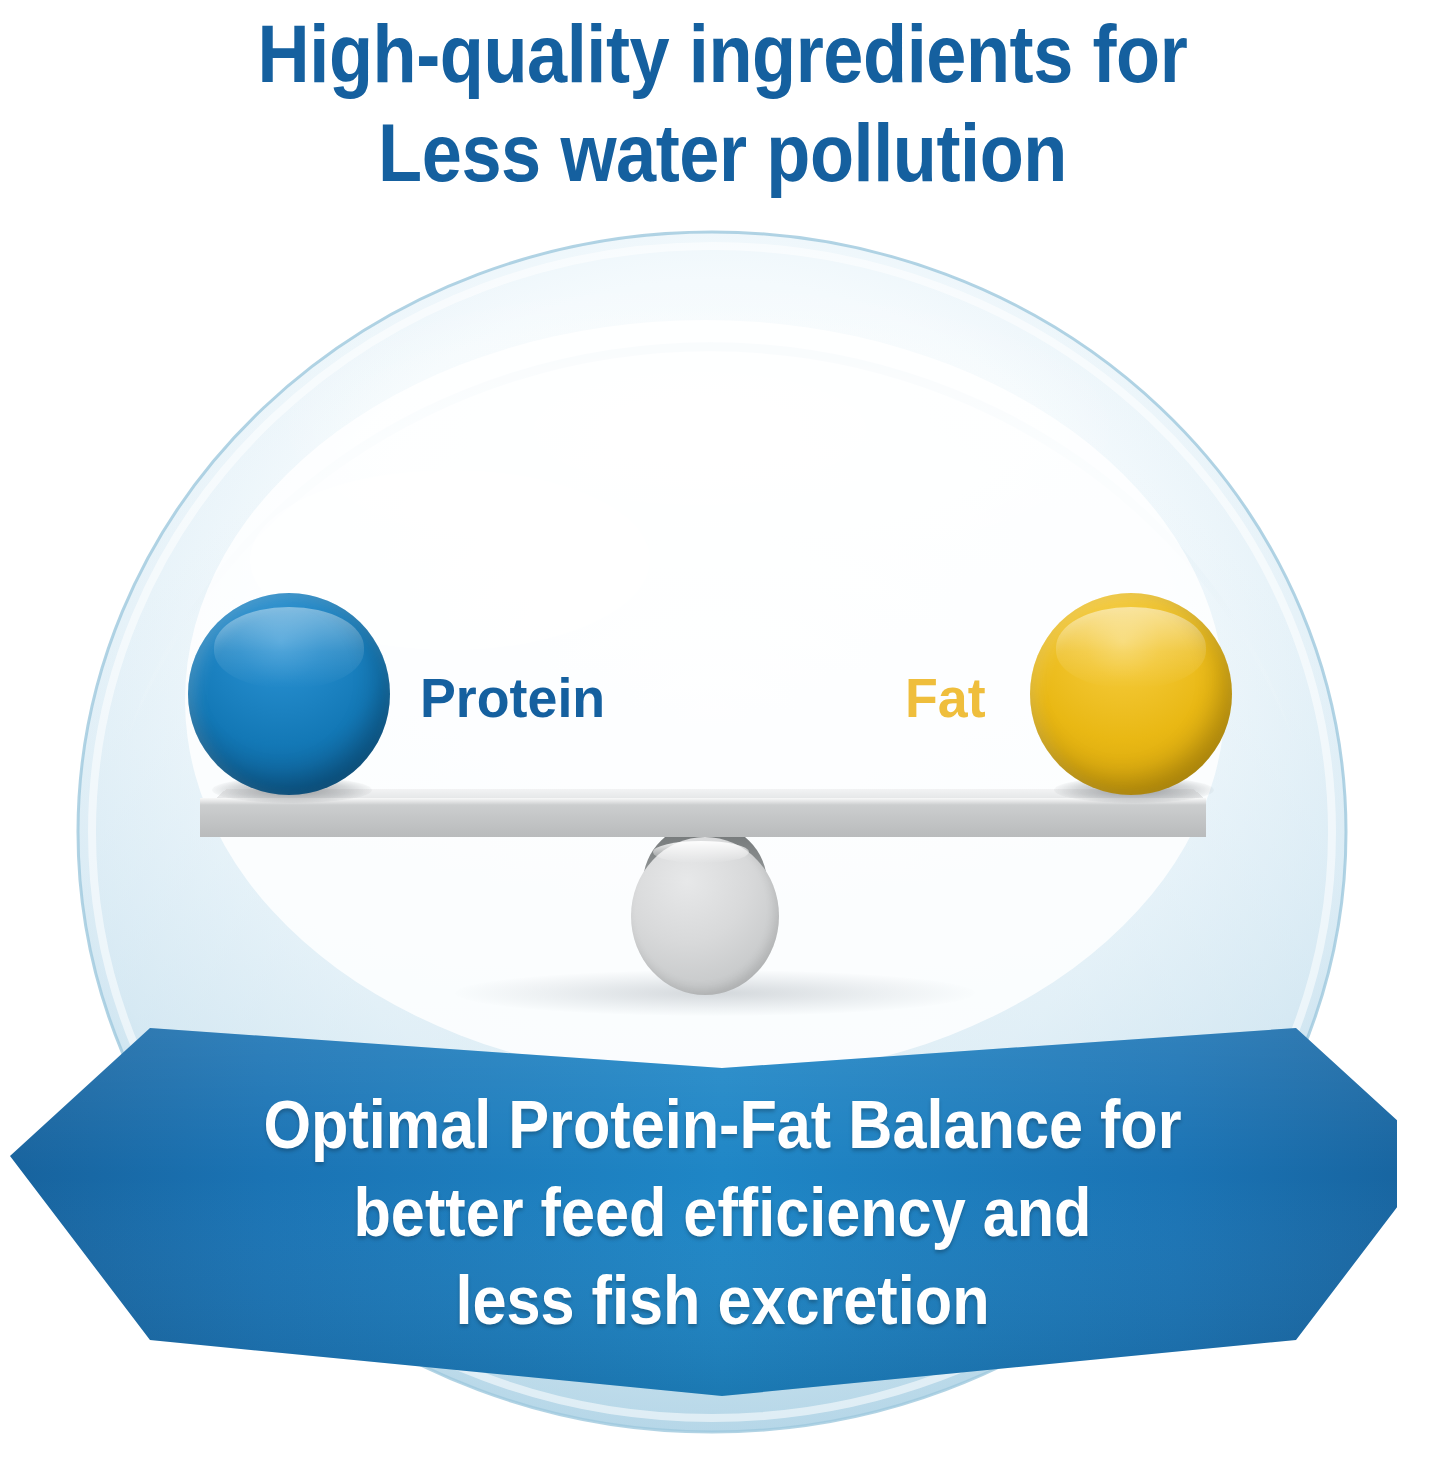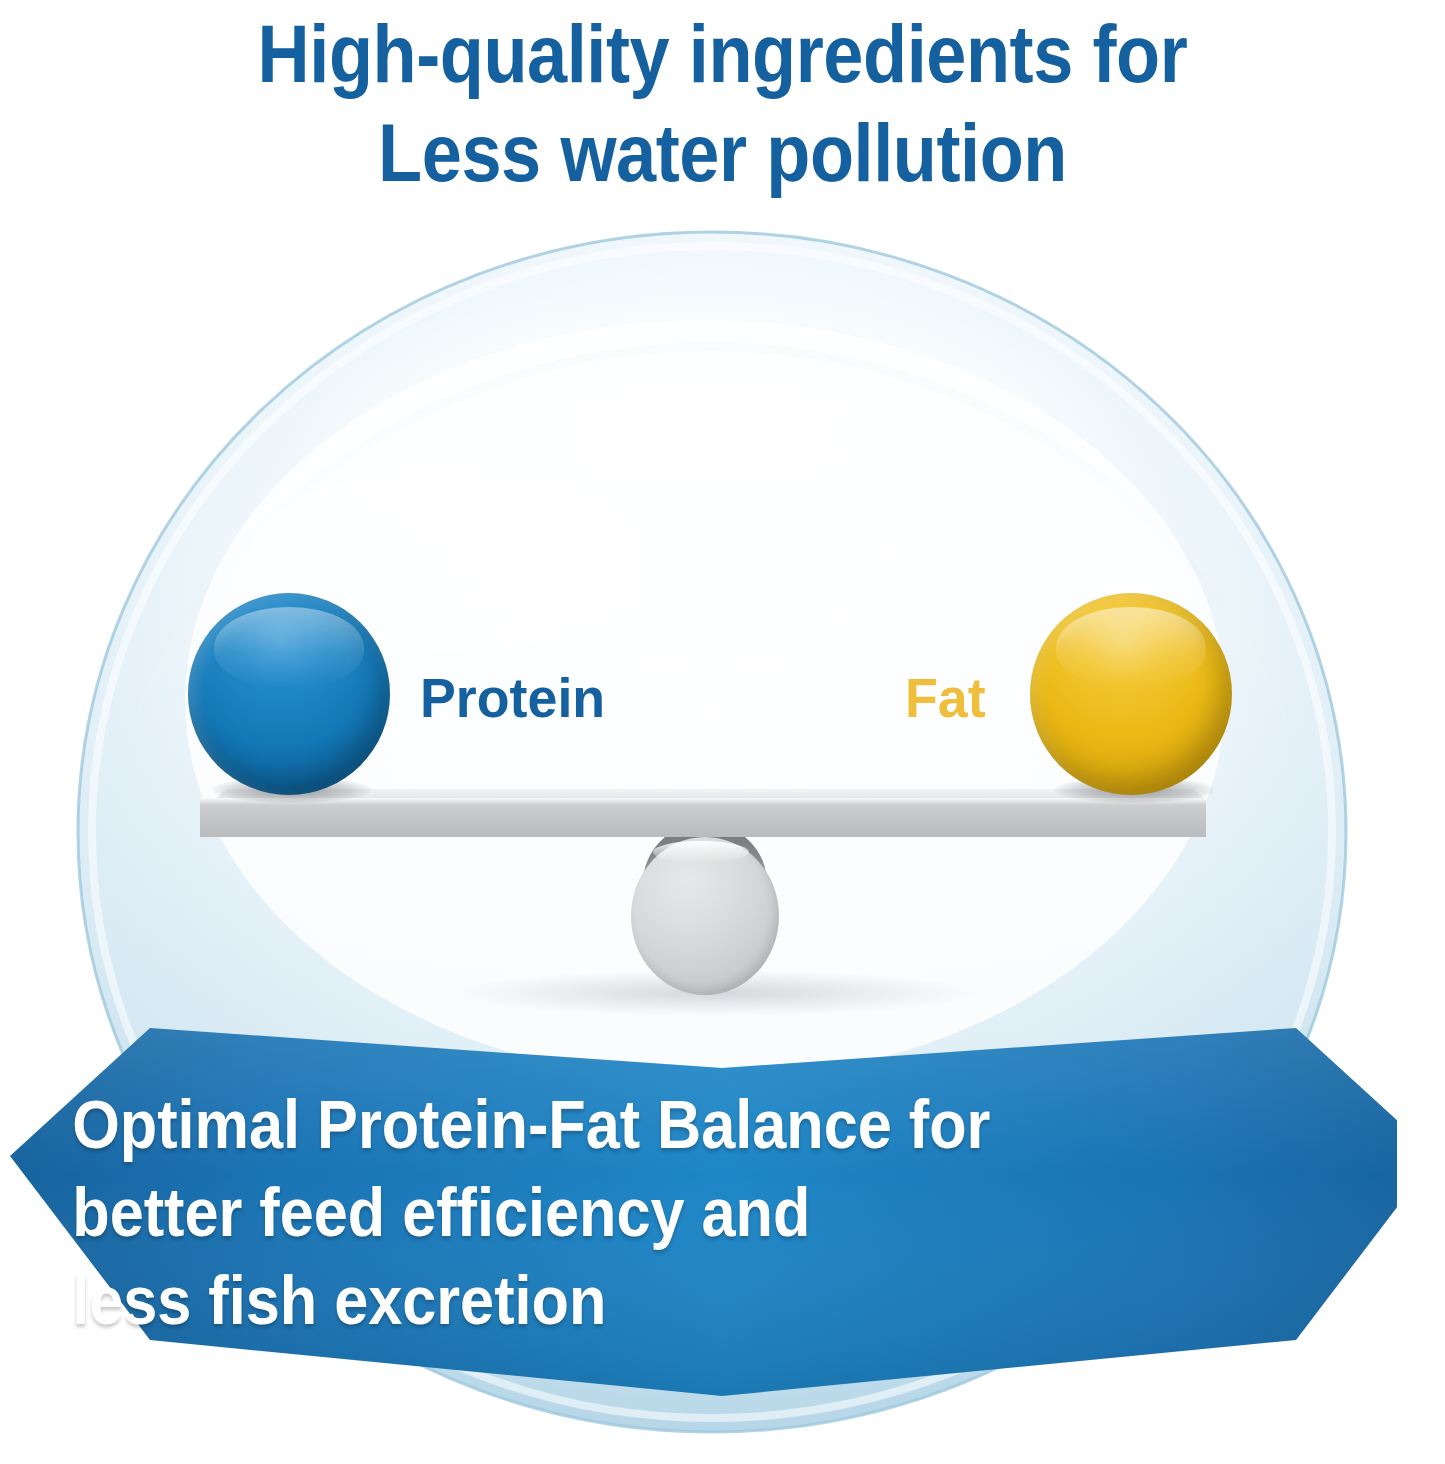--- a/index.html
+++ b/index.html
@@ -121,21 +121,21 @@
   }
   #label-protein{left:420px;top:625px;color:#15609F;}
   #label-fat{left:905px;top:625px;color:#EFBE3C;}
 
   
   .ribbon{
     position:absolute;left:0;top:1024px;width:1445px;height:376px;z-index:35;
   }
   .ribbon-text{
     position:absolute;left:0;top:1062px;width:1445px;height:330px;z-index:36;
-    text-align:left;color:#ffffff;font-weight:bold;
+    text-align:center;color:#ffffff;font-weight:bold;
     font-size:68px;line-height:88px;
     text-shadow:0 3px 4px rgba(0,0,0,.22);
     pointer-events:none;
   }
   .ribbon-text span{display:block;transform:scaleX(0.90);transform-origin:50% 50%;}
   .rt1{padding-top:18px;}
 </style>
 </head>
 <body>
 

